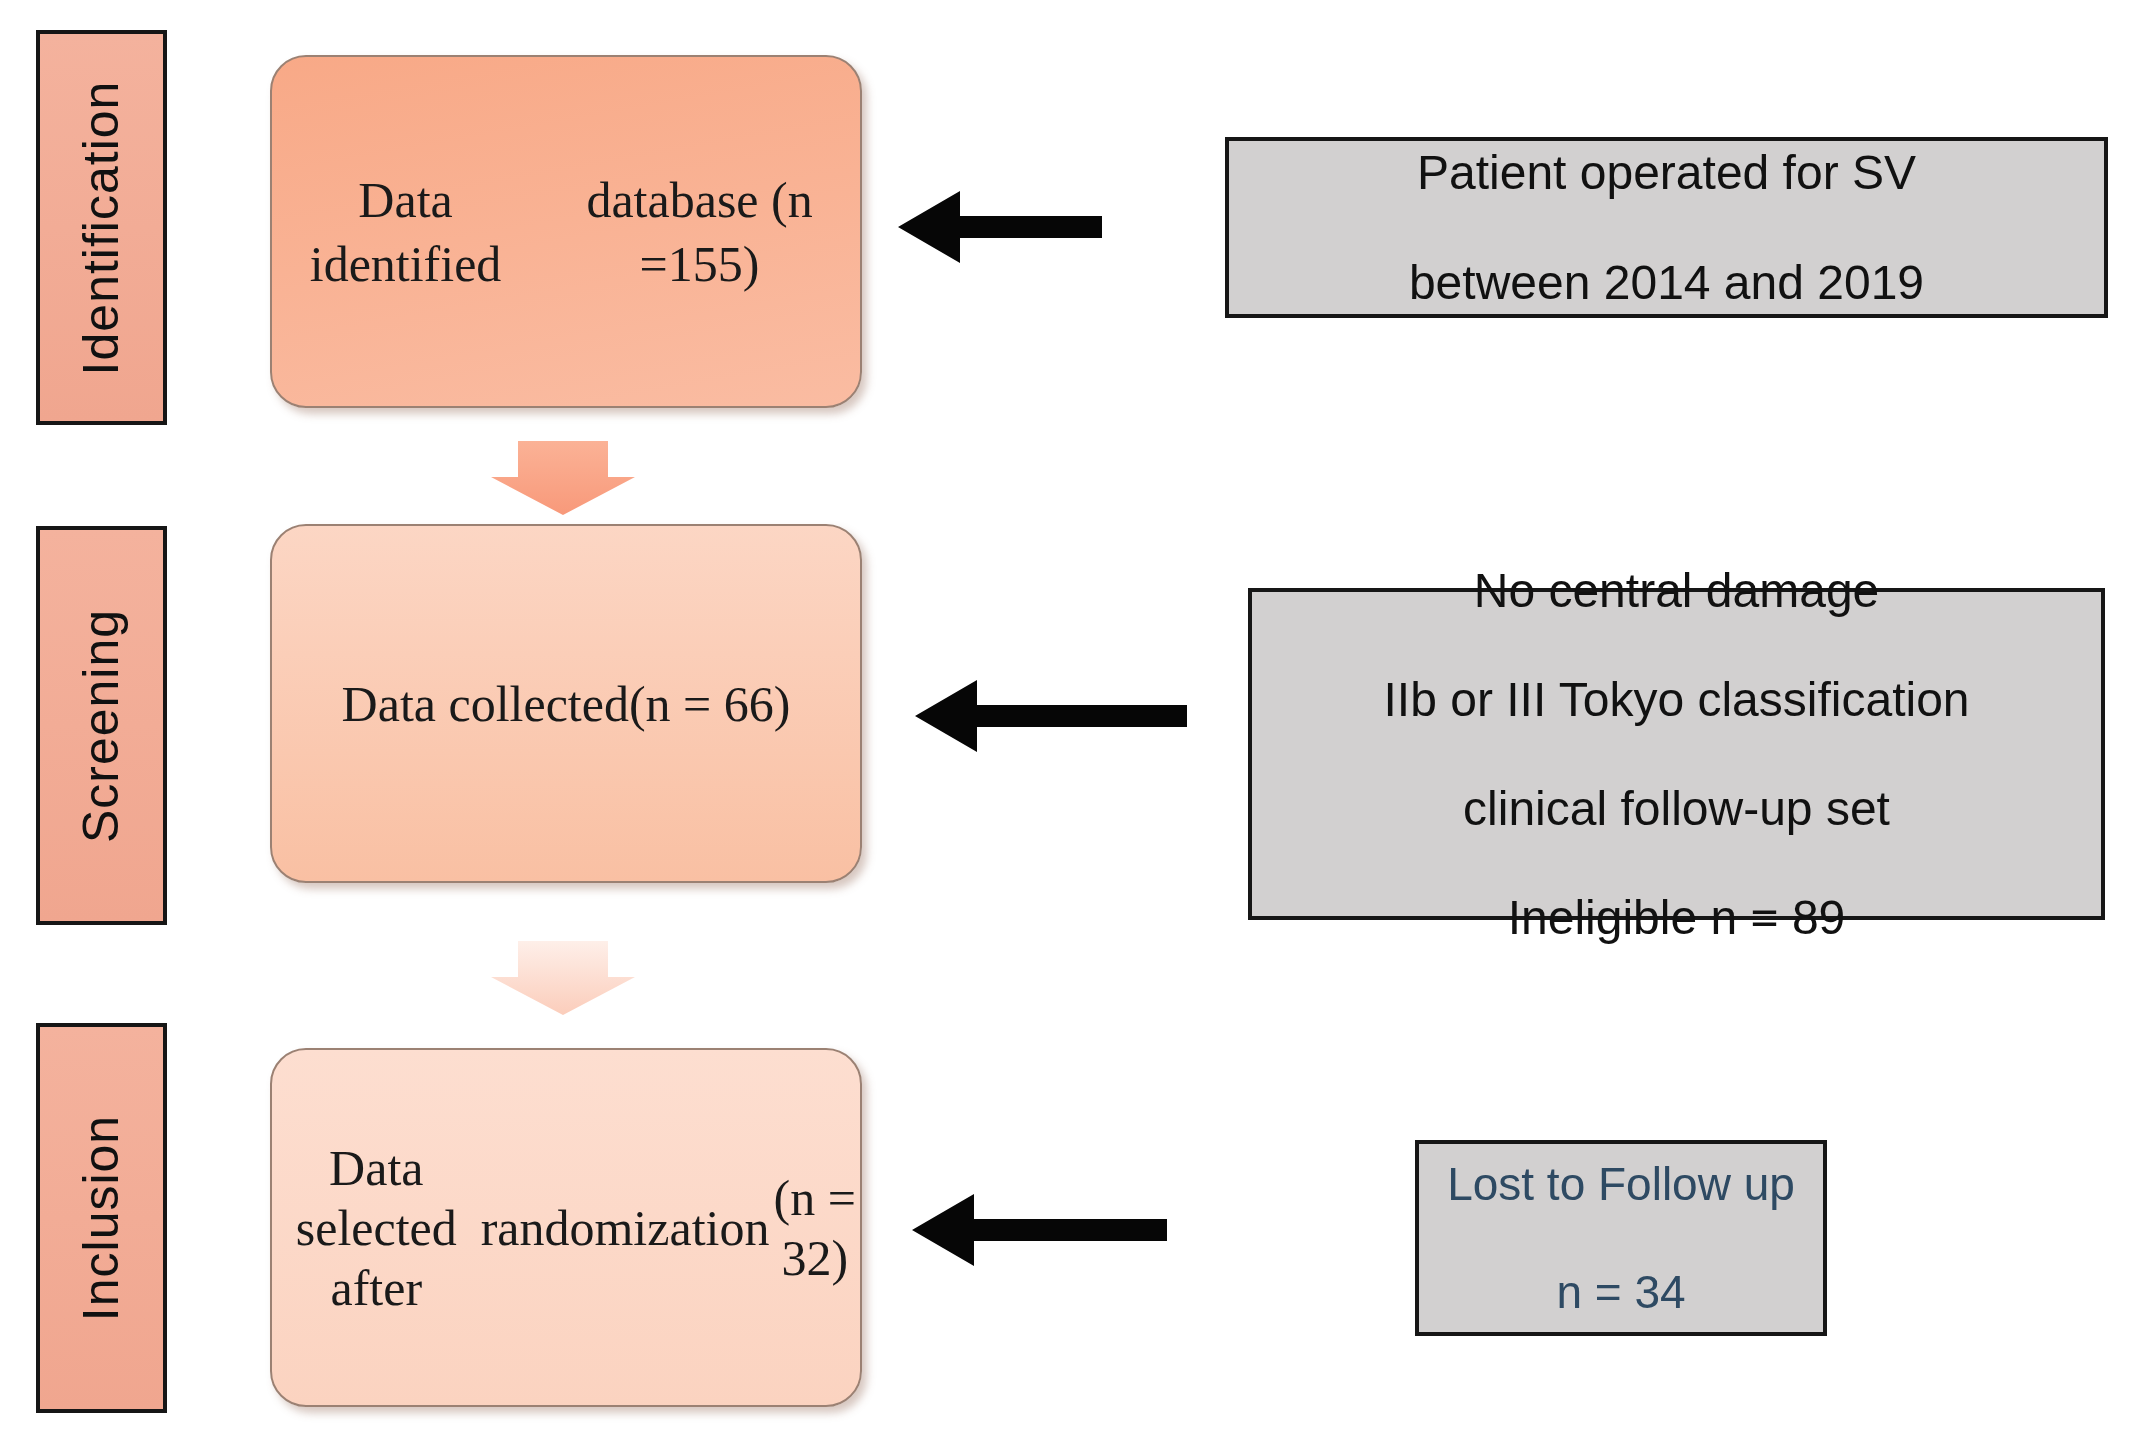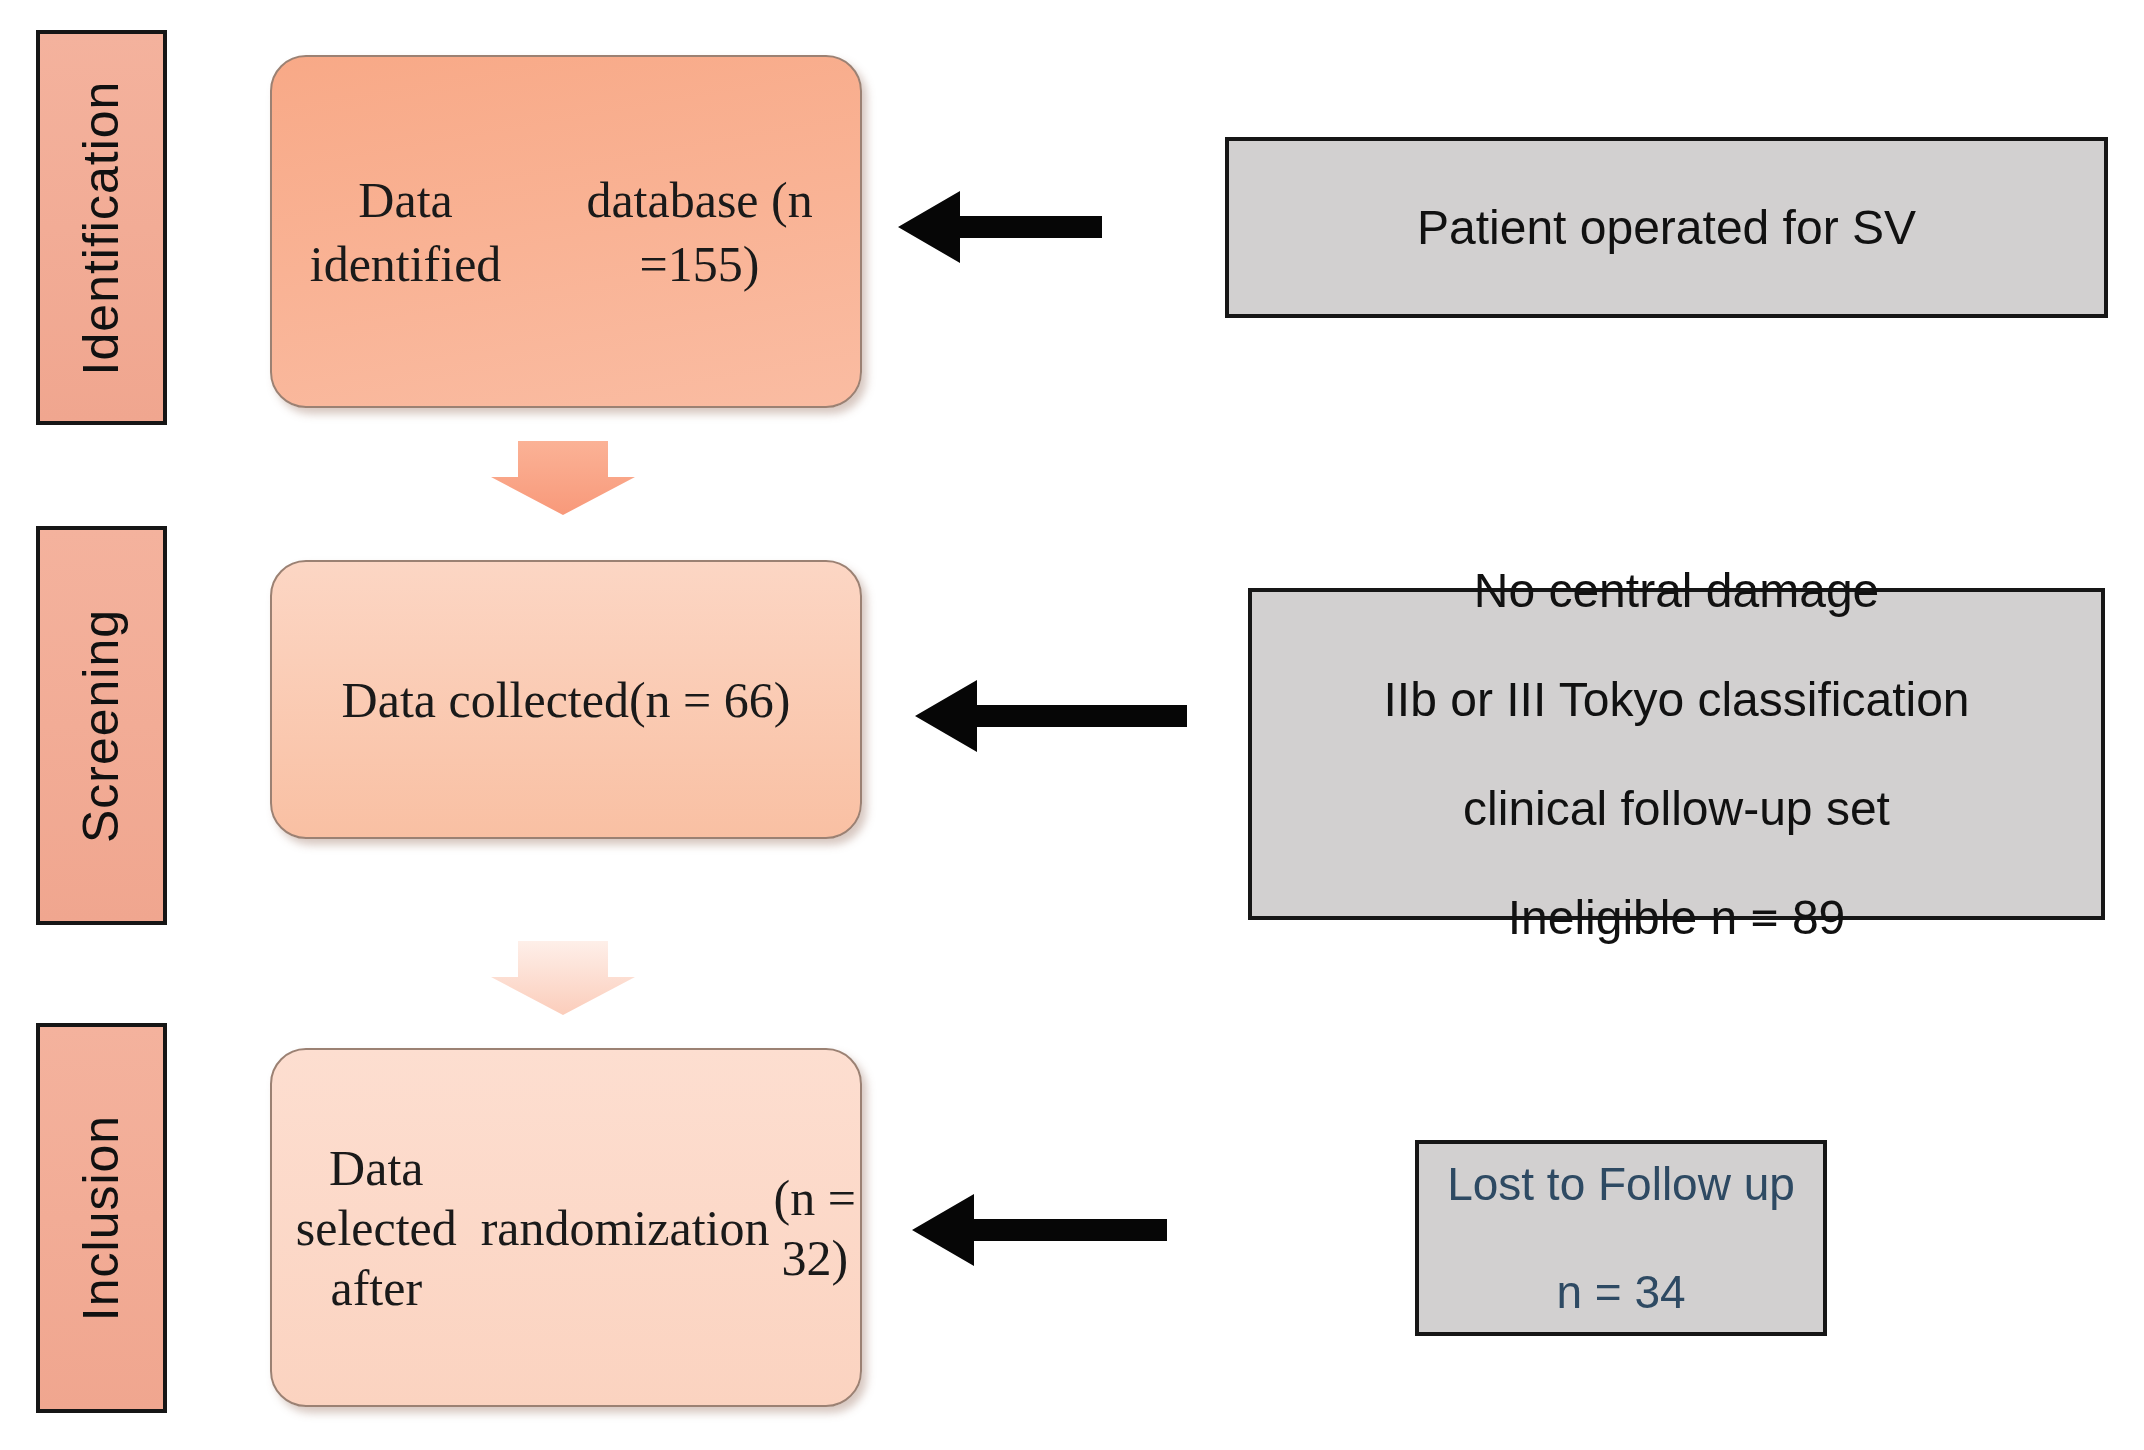--- a/index.html
+++ b/index.html
@@ -46,21 +46,21 @@
     box-shadow: 5px 6px 9px rgba(140, 95, 75, 0.35);
     display: flex;
     flex-direction: row;
     align-items: center;
     justify-content: center;
     font-family: "Liberation Serif", serif;
     color: #1a1a1a;
     text-align: center;
   }
   .fb0 { top: 55px;   height: 353px; background: linear-gradient(170deg, #F8A987 0%, #FABCA2 100%); }
-  .fb1 { top: 560px;  height: 279px; background: linear-gradient(180deg, #FCD6C4 0%, #F9C0A3 100%); }
+  .fb1 { top: 524px;  height: 359px; background: linear-gradient(180deg, #FCD6C4 0%, #F9C0A3 100%); }
   .fb2 { top: 1048px; height: 359px; background: linear-gradient(180deg, #FDDED0 0%, #FBD3C0 100%); }
   .fline { font-size: 50px; line-height: 64px; min-height: 64px; }
   .fb1 .fline, .fb2 .fline { line-height: 60px; min-height: 60px; }
 
   
   .downarrow { position: absolute; left: 488px; width: 150px; height: 76px; }
   .da0 { top: 441px; }
   .da1 { top: 941px; }
 
   
@@ -147,20 +147,21 @@
   </svg>
   <svg class="blackarrow ba1" viewBox="0 0 272 72" aria-hidden="true">
     <polygon points="0,36 62,0 62,25 272,25 272,47 62,47 62,72" fill="#060606"></polygon>
   </svg>
   <svg class="blackarrow ba2" viewBox="0 0 255 72" aria-hidden="true">
     <polygon points="0,36 62,0 62,25 255,25 255,47 62,47 62,72" fill="#060606"></polygon>
   </svg>
 
   <div class="notebox nb0">
     <div class="nline">Patient operated for SV</div>
+    <div class="nline">between 2014 and 2019</div>
   </div>
 
   <div class="notebox nb1">
     <div class="nline">No central damage</div>
     <div class="nline">IIb or III Tokyo classification</div>
     <div class="nline">clinical follow-up set</div>
     <div class="nline">Ineligible n = 89</div>
   </div>
 
   <div class="notebox nb2">

